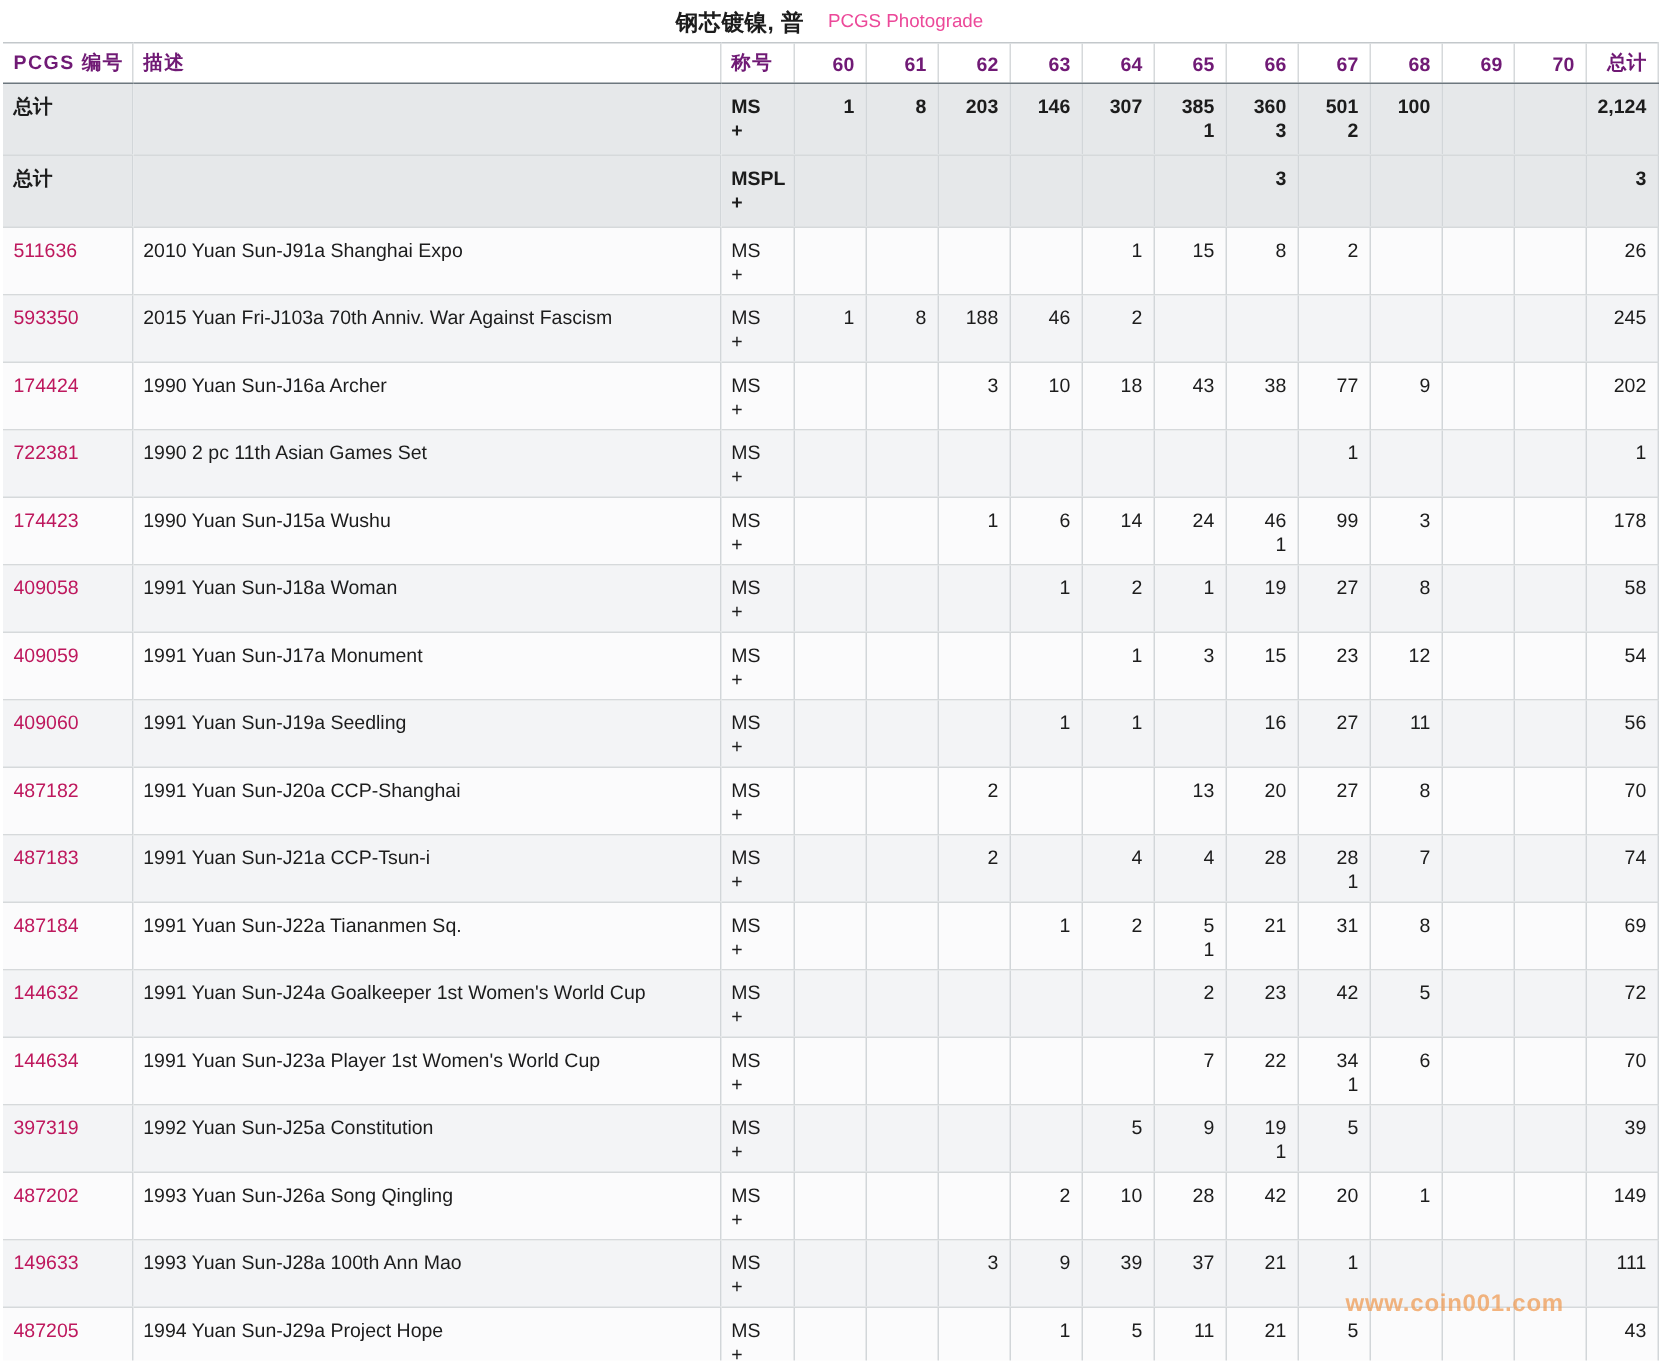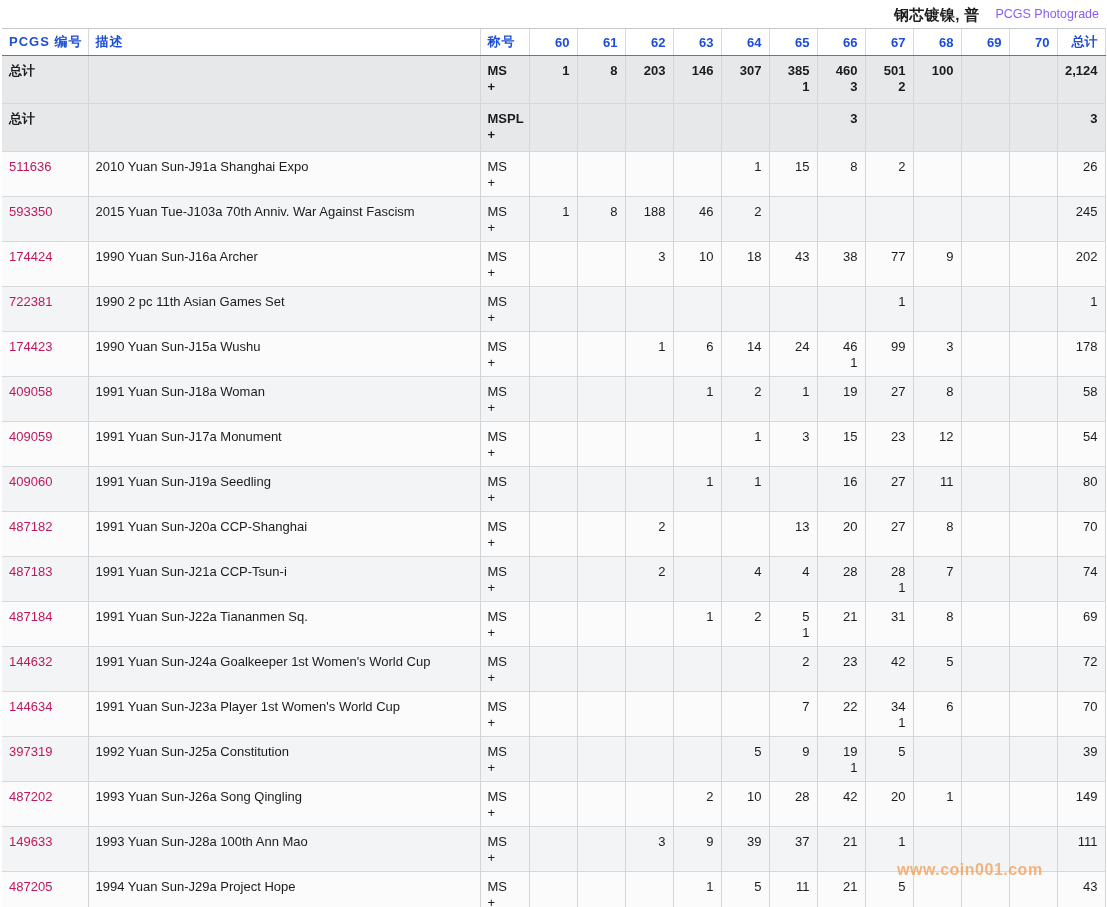--- a/index.html
+++ b/index.html
@@ -3,36 +3,36 @@
 <meta charset="utf-8">
 <style>
   * { box-sizing: border-box; }
   html,body { margin:0; padding:0; }
   body {
     width:1107px; height:907px; overflow:hidden; position:relative;
     background:#ffffff; color:#1c1c1c;
     font-family:"Liberation Sans", sans-serif;
   }
   .topbar {
-    display:flex; justify-content:flex-end; align-items:flex-start;
+    display:flex; justify-content:center; align-items:flex-start;
     padding:6px 8px 3px 7px; height:28px;gap:16px;
   }
   .page-title { font-size:15px; font-weight:bold; margin:0; letter-spacing:0.3px; }
-  .photograde { color:#8b5cf6; font-size:12.5px; text-decoration:none; cursor:pointer; margin-top:1px; }
+  .photograde { color:#ec4899; font-size:12.5px; text-decoration:none; cursor:pointer; margin-top:1px; }
 
   table { border-collapse:collapse; table-layout:fixed; width:1103px; margin-left:2px; }
   col.c-id   { width:86px; }
   col.c-desc { width:392px; }
   col.c-des  { width:49px; }
   col.c-g    { width:48px; }
   col.c-total{ width:48px; }
 
   th {
     font-size:13px; font-weight:bold; text-align:right; vertical-align:middle;
-    padding:4px 7px 4px 4px; height:22px; background:#fff; color:#1d4ed8;
+    padding:4px 7px 4px 4px; height:22px; background:#fff; color:#701a75;
     border-top:1px solid #c3c8cb; border-bottom:1px solid #6d777e;
     border-left:1px solid #d6d9db; white-space:nowrap; overflow:hidden;
   }
   th:first-child { border-left:none; }
   th:last-child { border-right:1px solid #d6d9db; }
   th.left { text-align:left; padding-left:7px; letter-spacing:1px; }
 
   td {
     font-size:13px; vertical-align:top; line-height:16px;
     padding:7px 7px 4px 7px; background:#fbfbfc;
@@ -123,21 +123,21 @@
           <div class="v">146</div>
         </td>
         <td class="c-num">
           <div class="v">307</div>
         </td>
         <td class="c-num">
           <div class="v">385</div>
           <div class="p">1</div>
         </td>
         <td class="c-num">
-          <div class="v">460</div>
+          <div class="v">360</div>
           <div class="p">3</div>
         </td>
         <td class="c-num">
           <div class="v">501</div>
           <div class="p">2</div>
         </td>
         <td class="c-num">
           <div class="v">100</div>
         </td>
         <td class="c-num">
@@ -227,21 +227,21 @@
         <td class="c-num">
           <div class="v"></div>
         </td>
         <td class="c-num">
           <div class="v"></div>
         </td>
         <td class="c-total">26</td>
       </tr>
       <tr class="data-row alt">
         <td class="c-id"><a class="idlink">593350</a></td>
-        <td>2015 Yuan Tue-J103a 70th Anniv. War Against Fascism</td>
+        <td>2015 Yuan Fri-J103a 70th Anniv. War Against Fascism</td>
         <td>
           <div class="v">MS</div>
           <div class="v">+</div>
         </td>
         <td class="c-num">
           <div class="v">1</div>
         </td>
         <td class="c-num">
           <div class="v">8</div>
         </td>
@@ -518,21 +518,21 @@
         </td>
         <td class="c-num">
           <div class="v">11</div>
         </td>
         <td class="c-num">
           <div class="v"></div>
         </td>
         <td class="c-num">
           <div class="v"></div>
         </td>
-        <td class="c-total">80</td>
+        <td class="c-total">56</td>
       </tr>
       <tr class="data-row">
         <td class="c-id"><a class="idlink">487182</a></td>
         <td>1991 Yuan Sun-J20a CCP-Shanghai</td>
         <td>
           <div class="v">MS</div>
           <div class="v">+</div>
         </td>
         <td class="c-num">
           <div class="v"></div>

